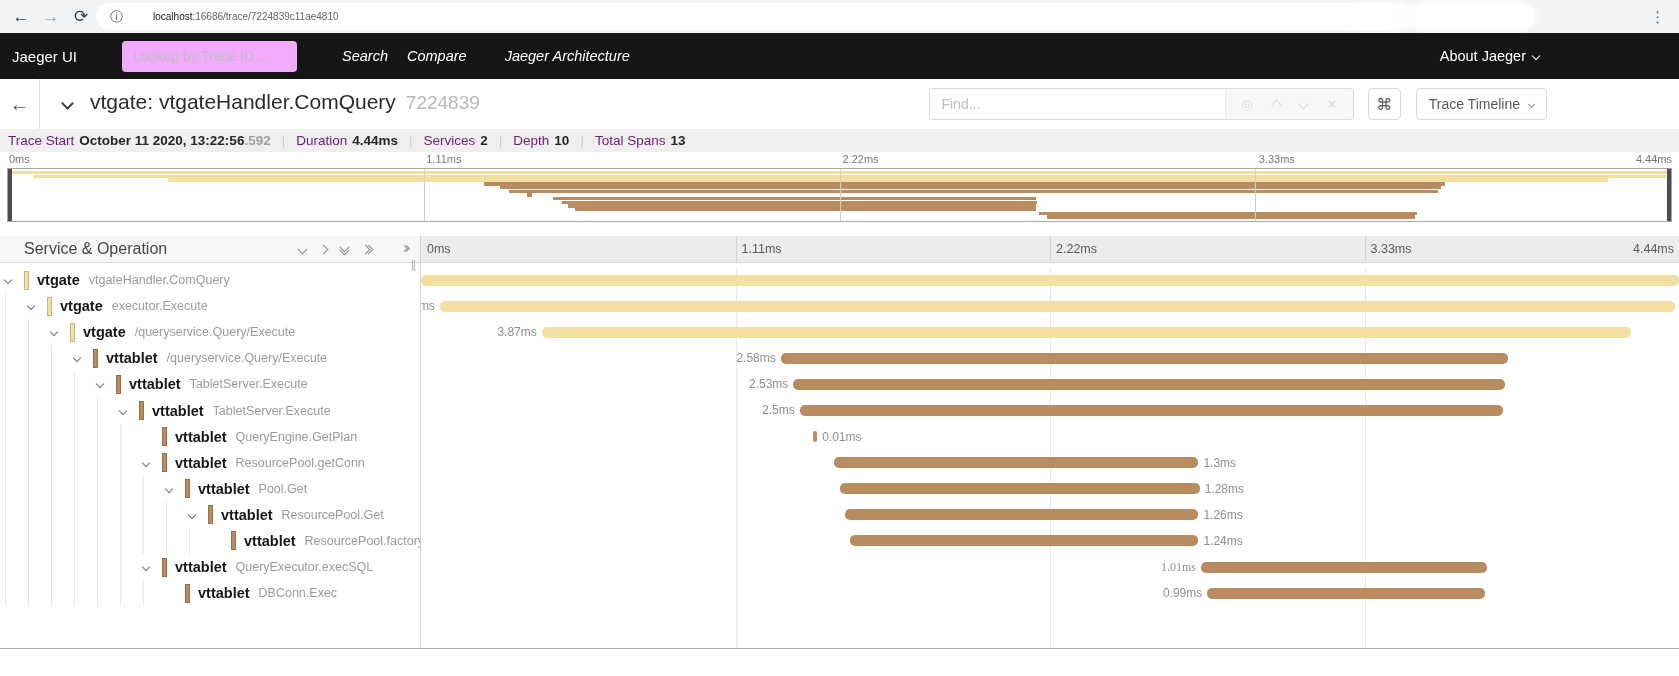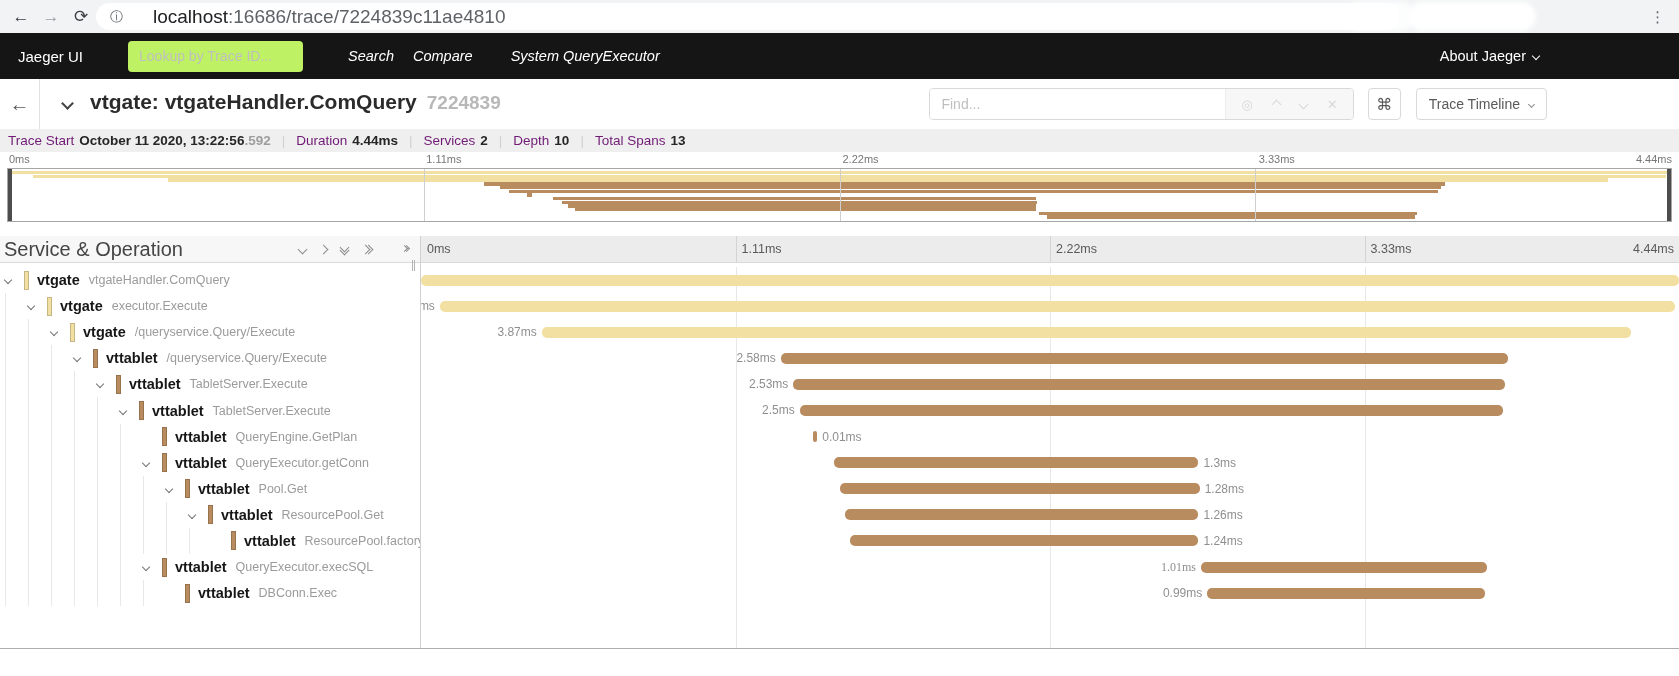--- a/index.html
+++ b/index.html
@@ -4,48 +4,48 @@
 <style>
   * { margin:0; padding:0; box-sizing:border-box; }
   html,body { width:1679px; height:676px; background:#fff; font-family:"Liberation Sans", sans-serif; overflow:hidden; }
 
   
   .browser-bar { position:absolute; top:0; left:0; width:1679px; height:33px; background:#f1f3f4; display:flex; align-items:center; }
   .b-icon { font-size:17px; color:#3c4043; width:30px; text-align:center; cursor:pointer; }
   .b-icon.disabled { color:#9aa0a6; }
   .omnibox { position:absolute; left:96px; top:3px; width:1304px; height:27px; background:#fff; border-radius:14px; display:flex; align-items:center; padding:0 14px; }
   .omnibox .info { color:#5f6368; font-size:13px; margin-right:10px; }
-  .url { font-size:19px; color:#202124; white-space:nowrap;padding-left:20px; }
+  .url { font-size:10px; color:#202124; white-space:nowrap;padding-left:20px; }
   .url .path { color:#5f6368; }
   .blur-blob { position:absolute; top:2px; height:29px; background:#fff; border-radius:15px; filter:blur(2.5px); }
   .dots { position:absolute; right:14px; top:0; height:33px; display:flex; align-items:center; color:#5f6368; font-size:15px; letter-spacing:0; cursor:pointer; }
 
   
   .navbar { position:absolute; top:33px; left:0; width:1679px; height:46px; background:#151515; display:flex; align-items:center; }
-  .brand { color:#fff; font-size:15px; margin-left:18px; white-space:nowrap;text-align:right; }
-  .lookup { margin-left:45px; width:175px; height:31px; border:none; border-radius:4px; background:#bef264; padding:0 11px; font-size:14px; font-family:inherit; color:#333; }
+  .brand { color:#fff; font-size:15px; margin-left:12px; white-space:nowrap;text-align:right; }
+  .lookup { margin-left:45px; width:175px; height:31px; border:none; border-radius:4px; background:#f0abfc; padding:0 11px; font-size:14px; font-family:inherit; color:#333; }
   .lookup::placeholder { color:#bfbfbf; }
   .nav-link { color:#fff; font-size:14.5px; cursor:pointer; white-space:nowrap;font-style:italic; }
   .nav-right { position:absolute; right:140px; display:flex; align-items:center; gap:7px; color:#fff; font-size:14.5px; cursor:pointer; }
 
   
   .chv { display:inline-block; width:7px; height:7px; border-right:1.6px solid #8c8c8c; border-bottom:1.6px solid #8c8c8c; }
   .chv.down  { transform:rotate(45deg); }
   .chv.right { transform:rotate(-45deg); }
   .chv.up    { transform:rotate(-135deg); }
   .chv.white { border-color:#fff; width:6px; height:6px; }
   .chv.dark  { border-color:#404040; width:9px; height:9px; border-width:2px; }
   .chv.lite  { border-color:#d9d9d9; }
   .chv.small { width:5px; height:5px; }
 
   
   .trace-bar { position:absolute; top:79px; left:0; width:1679px; height:50px; background:#fff; }
   .back-cell { position:absolute; left:0; top:0; width:40px; height:50px; border-right:1px solid #e2e2e2; display:flex; align-items:center; justify-content:center; font-size:20px; color:#595959; cursor:pointer; }
   .title-chv { position:absolute; left:63px; top:20px; cursor:pointer; }
-  .trace-title { position:absolute; left:90px; top:11px; font-size:21px; color:#2b2b2b; white-space:nowrap;font-weight:bold; }
+  .trace-title { position:absolute; left:90px; top:11px; font-size:21px; color:#2b2b2b; white-space:nowrap; }
   .trace-id { color:#b8b8b8; font-size:19px; margin-left:10px; }
   .hdr-controls { position:absolute; right:132px; top:9px; display:flex; align-items:center; }
   .find-wrap { display:flex; align-items:stretch; border:1px solid #d9d9d9; border-radius:4px; overflow:hidden; height:32px; background:#fff; }
   .find-input { width:295px; border:none; outline:none; padding:0 11px; font-size:14px; font-family:inherit; color:#333; }
   .find-input::placeholder { color:#bfbfbf; }
   .find-icons { background:#f7f7f7; border-left:1px solid #ececec; display:flex; align-items:center; gap:20px; padding:0 15px; color:#d9d9d9; }
   .find-icons .glyph { font-size:13px; cursor:pointer; }
   .cmd-btn { width:33px; height:32px; border:1px solid #d9d9d9; border-radius:4px; background:#fff; display:flex; align-items:center; justify-content:center; font-size:16px; color:#595959; margin-left:14px; cursor:pointer; }
   .view-btn { height:32px; border:1px solid #d9d9d9; border-radius:4px; background:#fff; display:flex; align-items:center; gap:9px; padding:0 12px; font-size:14px; color:#595959; margin-left:15px; cursor:pointer; white-space:nowrap; }
 
@@ -70,21 +70,21 @@
   
   .panels { position:absolute; top:236px; left:0; width:1679px; height:412px; }
   .panel-left { position:absolute; left:0; top:0; width:420px; height:100%; overflow:hidden; }
   .panel-right { position:absolute; left:421px; right:0; top:0; height:100%; }
   .divider { position:absolute; left:420px; top:0; width:1px; height:100%; background:#d0d0d0; cursor:col-resize; }
   .grip-chv { position:absolute; left:405px; top:10px; display:flex; }
   .grip-chv .chv { margin-left:-3px; }
   .grip-bar { position:absolute; left:412px; top:24px; width:3px; height:11px; border-left:1px solid #b3b3b3; border-right:1px solid #b3b3b3; }
 
   .left-head { height:27px; background:#f7f7f7; border-bottom:1px solid #d9d9d9; display:flex; align-items:center; }
-  .left-title { font-size:20px; color:#454545; margin-left:4px; flex:1; white-space:nowrap; }
+  .left-title { font-size:16px; color:#454545; margin-left:24px; flex:1; white-space:nowrap; }
   .head-icons { display:flex; align-items:center; gap:14px; margin-right:48px; }
   .head-icons .ic { cursor:pointer; display:flex; align-items:center; }
   .dbl .chv:last-child { margin-left:-4px; }
   .dbl-v { display:flex; flex-direction:column; }
   .dbl-v .chv:last-child { margin-top:-4px; }
 
   .tree-rows { position:absolute; top:31px; left:0; right:0; bottom:0; overflow:hidden; }
   .tree-row { height:26.1px; display:flex; align-items:center; padding-left:5px; cursor:pointer; white-space:nowrap; }
   .guide { width:23px; height:26.1px; border-left:1px solid #e8e8e8; flex:none; }
   .chev-wrap { width:19px; flex:none; display:flex; align-items:center; }
@@ -118,21 +118,21 @@
   <div class="blur-blob" style="left:1408px; width:128px;"></div>
   <div class="blur-blob" style="left:1345px; width:70px; opacity:.85;"></div>
   <span class="dots">⋮</span>
 </div>
 
 <div class="navbar">
   <span class="brand">Jaeger UI</span>
   <input class="lookup" placeholder="Lookup by Trace ID..." style="">
   <span class="nav-link" style="margin-left:45px">Search</span>
   <span class="nav-link" style="margin-left:19px">Compare</span>
-  <span class="nav-link" style="margin-left:38px">System QueryExecutor</span>
+  <span class="nav-link" style="margin-left:38px">Jaeger Architecture</span>
   <span class="nav-right">
     <span>About Jaeger</span>
     <span class="chv down white"></span>
   </span>
 </div>
 
 <div class="trace-bar">
   <div class="back-cell">←</div>
   <span class="title-chv chv down dark"></span>
   <div class="trace-title">
@@ -331,21 +331,21 @@
           <div class="guide"></div>
           <div class="guide"></div>
           <div class="guide"></div>
           <div class="guide"></div>
           <div class="guide"></div>
           <span class="chev-wrap">
             <span class="chv down"></span>
           </span>
           <span class="swatch" style="background: rgb(185, 140, 95);"></span>
           <span class="svc">vttablet</span>
-          <span class="op">QueryExecutor.getConn</span>
+          <span class="op">ResourcePool.getConn</span>
         </div>
         <div class="tree-row">
           <div class="guide"></div>
           <div class="guide"></div>
           <div class="guide"></div>
           <div class="guide"></div>
           <div class="guide"></div>
           <div class="guide"></div>
           <div class="guide"></div>
           <span class="chev-wrap">

